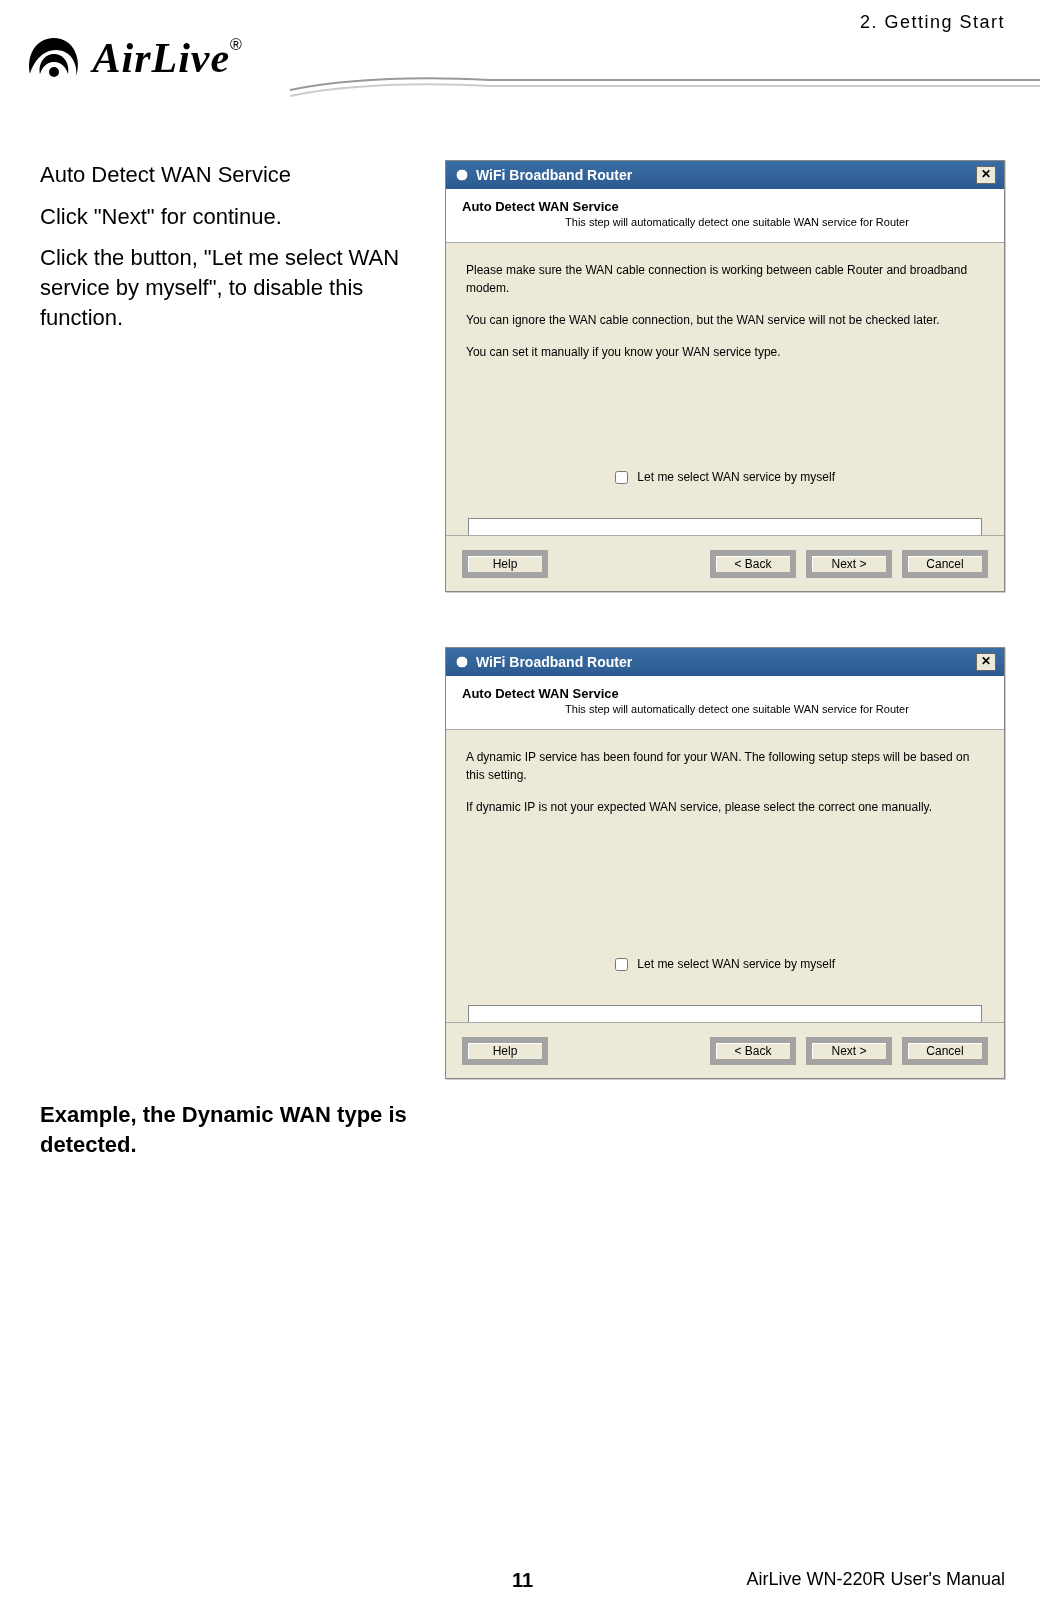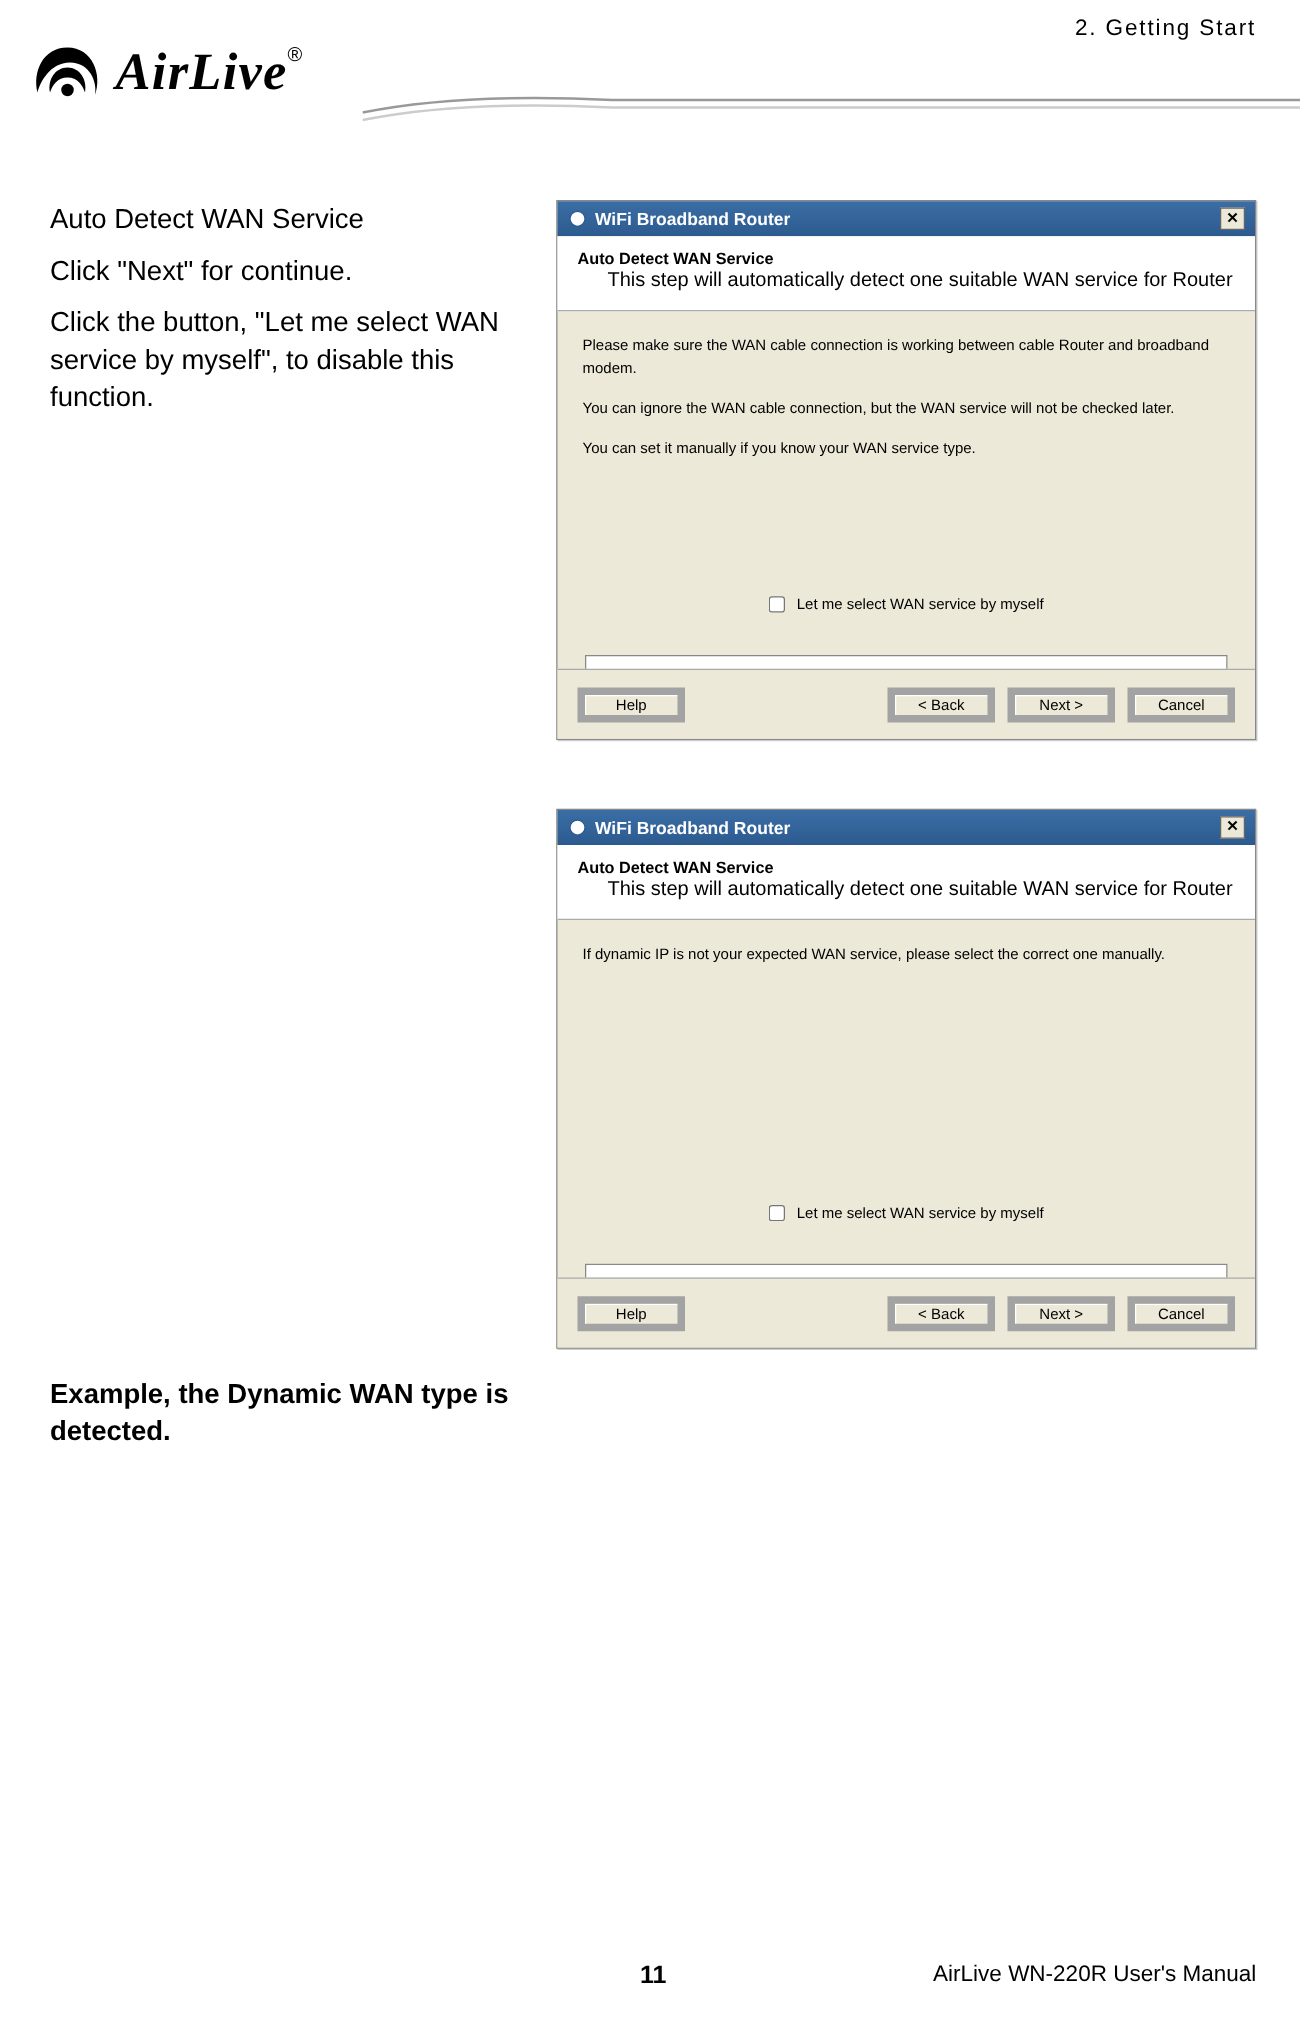--- a/index.html
+++ b/index.html
@@ -97,21 +97,21 @@
       text-align: center;
       font-weight: bold;
       font-family: Arial, sans-serif;
     }
     .dialog-header-panel {
       background: #fff;
       border-bottom: 1px solid #aaa;
       padding: 10px 16px 14px 16px;
     }
     .dialog-header-panel .hdr-title { font-weight: bold; font-size: 13px; }
-    .dialog-header-panel .hdr-sub { font-size: 16px; padding-left: 24px; padding-top: 2px; }
+    .dialog-header-panel .hdr-sub { font-size: 11px; padding-left: 24px; padding-top: 2px; text-align: center; }
     .dialog-body {
       padding: 18px 20px;
       font-size: 12px;
       line-height: 1.5;
       height: 310px;
       position: relative;
     }
     .dialog-body p { margin-bottom: 14px; }
     .checkbox-row {
       position: absolute;
@@ -242,20 +242,21 @@
             </svg>
           <span>WiFi Broadband Router</span>
         </div>
         <div class="dialog-close">✕</div>
       </div>
       <div class="dialog-header-panel">
         <div class="hdr-title">Auto Detect WAN Service</div>
         <div class="hdr-sub">This step will automatically detect one suitable WAN service for Router</div>
       </div>
       <div class="dialog-body">
+        <p>A dynamic IP service has been found for your WAN. The following setup steps will be based on this setting.</p>
         <p>If dynamic IP is not your expected WAN service, please select the correct one manually.</p>
         <div class="checkbox-row">
           <label>
             <input type="checkbox" style="">
             <span>Let me select WAN service by myself</span>
           </label>
         </div>
         <div class="progress-bar"></div>
       </div>
       <div class="dialog-footer">

